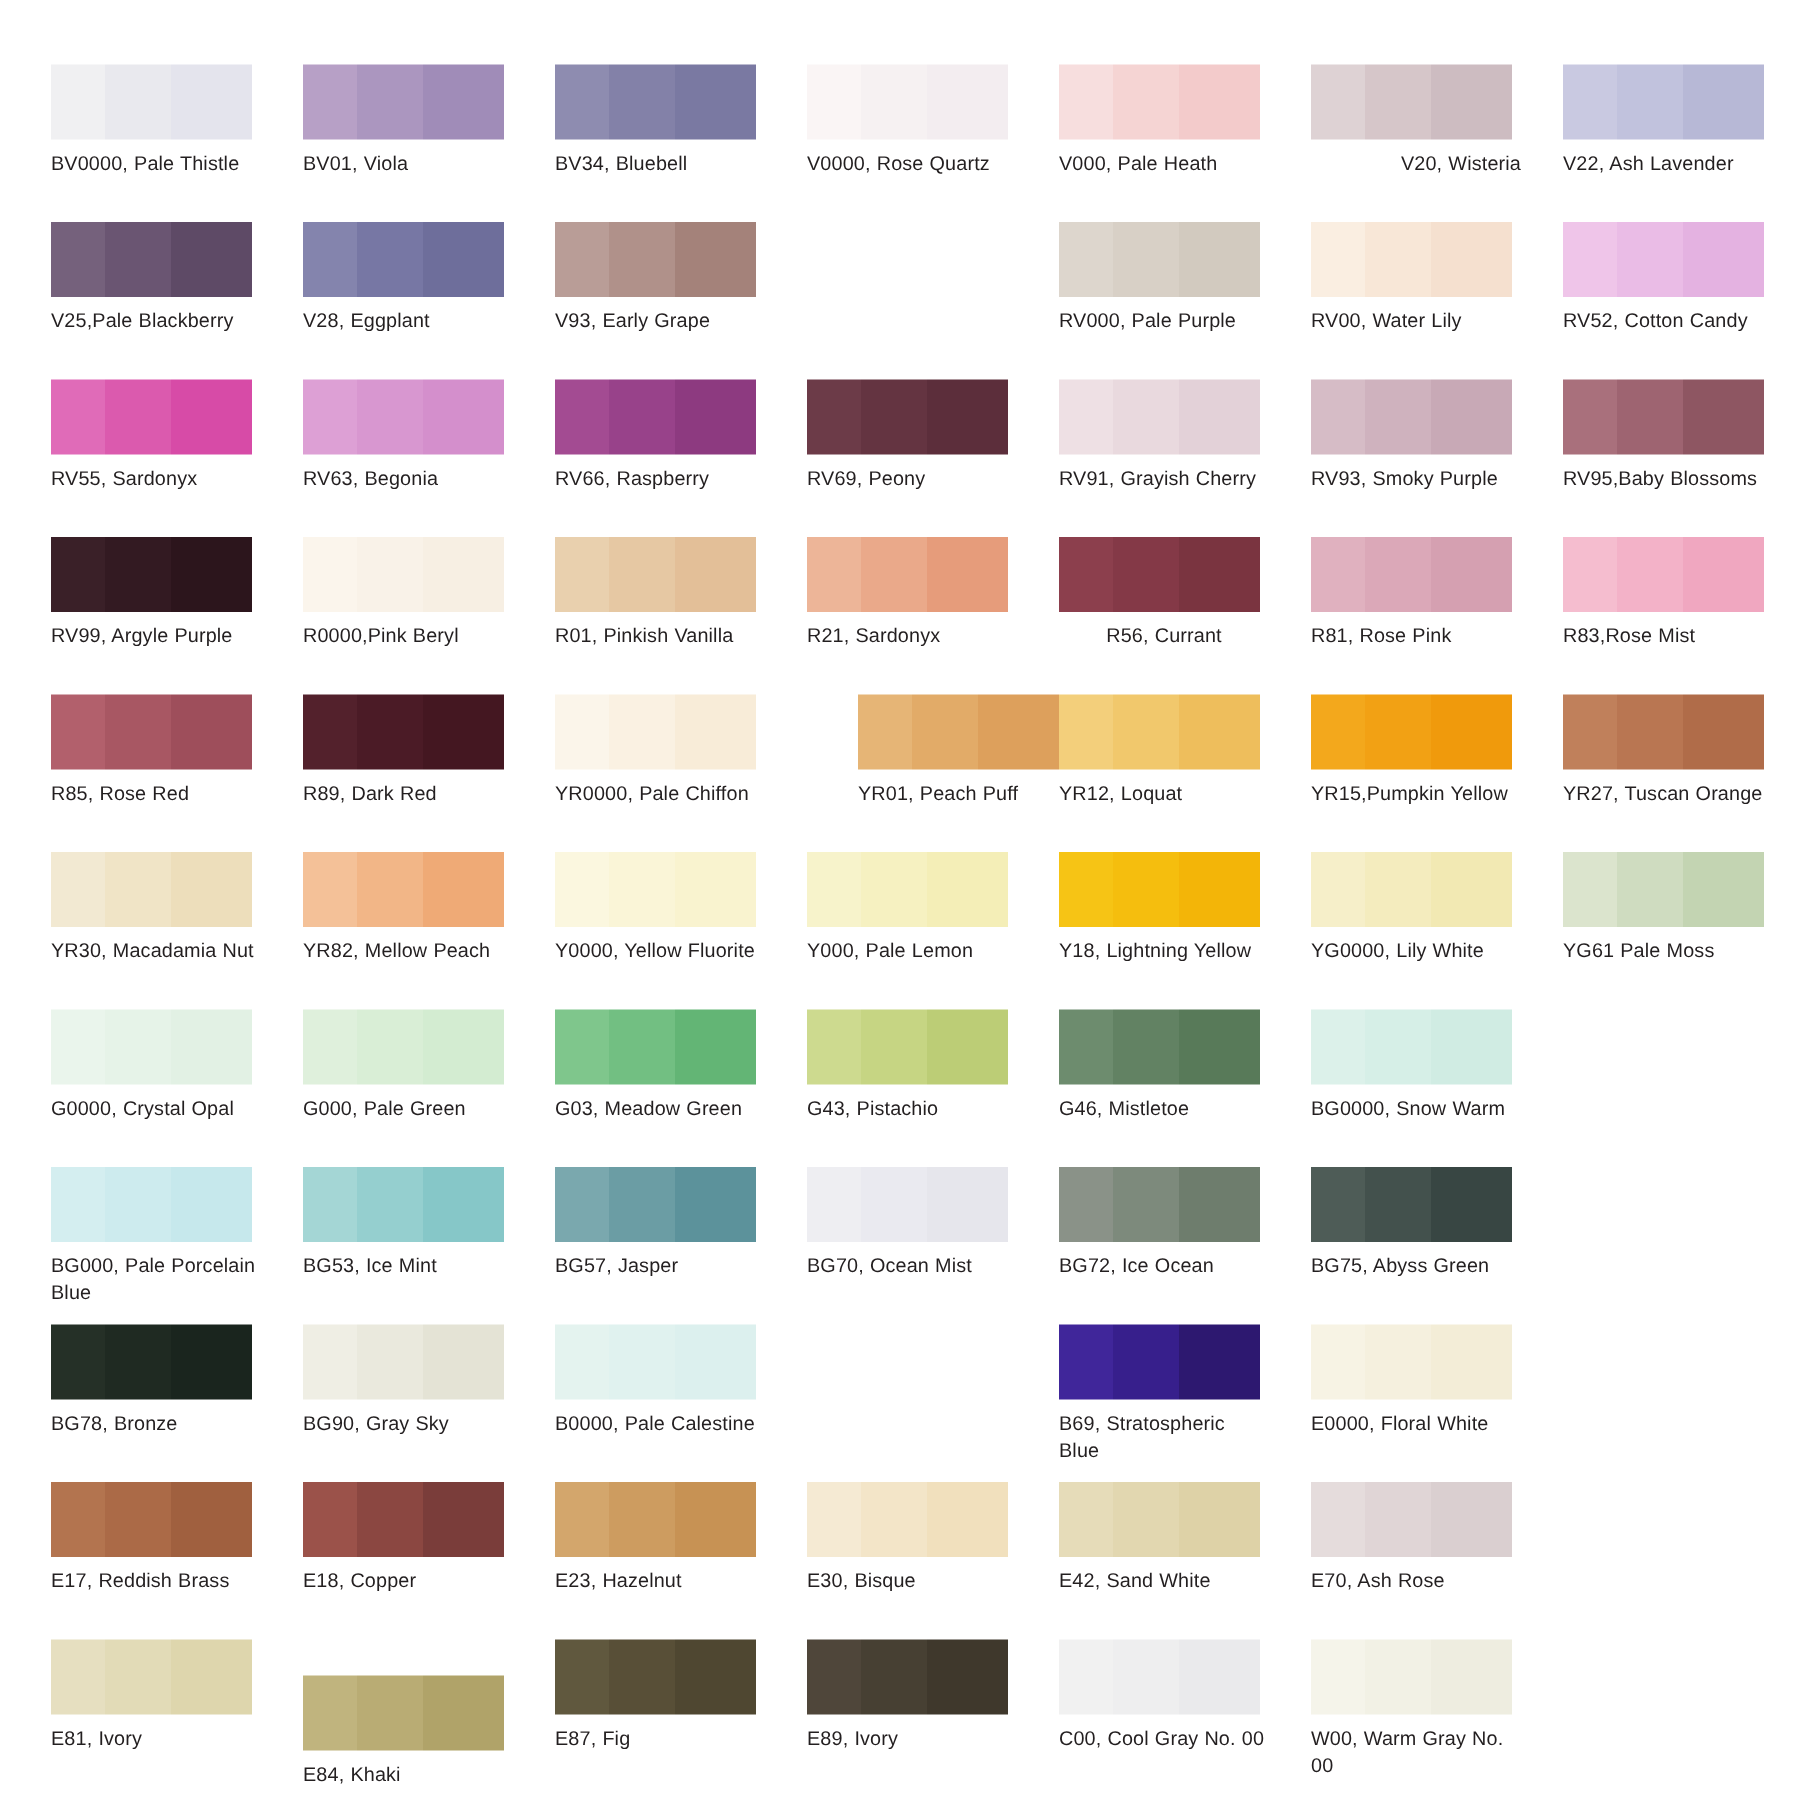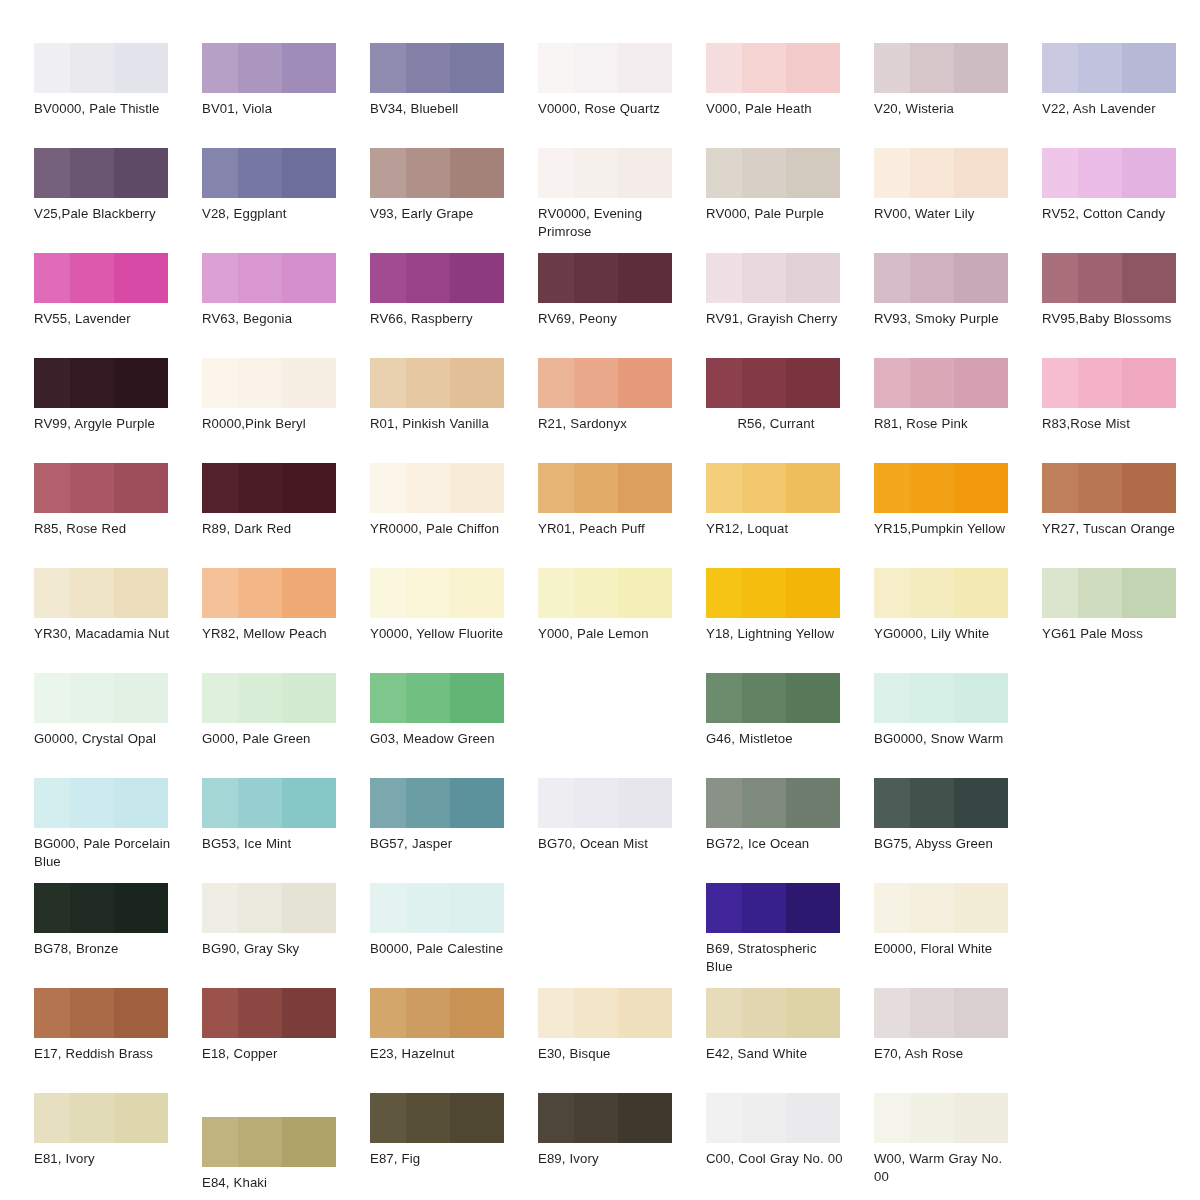--- a/index.html
+++ b/index.html
@@ -91,21 +91,21 @@
         <div class="swatch-label">V0000, Rose Quartz</div>
       </div>
       <div class="swatch-cell" style="grid-area: 1 / 5;">
         <div class="swatch-bar">
           <div class="band b1" style="background: rgb(247, 222, 222);"></div>
           <div class="band b2" style="background: rgb(245, 212, 211);"></div>
           <div class="band b3" style="background: rgb(243, 203, 203);"></div>
         </div>
         <div class="swatch-label">V000, Pale Heath</div>
       </div>
-      <div class="swatch-cell" style="grid-area: 1 / 6;">
+      <div class="swatch-cell" style="grid-area: 1 / 6; text-align: right;">
         <div class="swatch-bar">
           <div class="band b1" style="background: rgb(222, 210, 212);"></div>
           <div class="band b2" style="background: rgb(214, 198, 201);"></div>
           <div class="band b3" style="background: rgb(205, 188, 193);"></div>
         </div>
         <div class="swatch-label">V20, Wisteria</div>
       </div>
       <div class="swatch-cell" style="grid-area: 1 / 7;">
         <div class="swatch-bar">
           <div class="band b1" style="background: rgb(201, 201, 225);"></div>
@@ -131,28 +131,20 @@
         <div class="swatch-label">V28, Eggplant</div>
       </div>
       <div class="swatch-cell" style="grid-area: 2 / 3;">
         <div class="swatch-bar">
           <div class="band b1" style="background: rgb(185, 157, 151);"></div>
           <div class="band b2" style="background: rgb(176, 145, 138);"></div>
           <div class="band b3" style="background: rgb(164, 130, 122);"></div>
         </div>
         <div class="swatch-label">V93, Early Grape</div>
       </div>
-      <div class="swatch-cell" style="grid-area: 2 / 4;">
-        <div class="swatch-bar">
-          <div class="band b1" style="background: rgb(248, 243, 240);"></div>
-          <div class="band b2" style="background: rgb(246, 240, 236);"></div>
-          <div class="band b3" style="background: rgb(244, 236, 233);"></div>
-        </div>
-        <div class="swatch-label">RV0000, Evening Primrose</div>
-      </div>
       <div class="swatch-cell" style="grid-area: 2 / 5;">
         <div class="swatch-bar">
           <div class="band b1" style="background: rgb(221, 214, 205);"></div>
           <div class="band b2" style="background: rgb(216, 208, 198);"></div>
           <div class="band b3" style="background: rgb(210, 202, 191);"></div>
         </div>
         <div class="swatch-label">RV000, Pale Purple</div>
       </div>
       <div class="swatch-cell" style="grid-area: 2 / 6;">
         <div class="swatch-bar">
@@ -169,21 +161,21 @@
           <div class="band b3" style="background: rgb(228, 178, 225);"></div>
         </div>
         <div class="swatch-label">RV52, Cotton Candy</div>
       </div>
       <div class="swatch-cell" style="grid-area: 3 / 1;">
         <div class="swatch-bar">
           <div class="band b1" style="background: rgb(224, 107, 184);"></div>
           <div class="band b2" style="background: rgb(219, 90, 174);"></div>
           <div class="band b3" style="background: rgb(215, 75, 167);"></div>
         </div>
-        <div class="swatch-label">RV55, Lavender</div>
+        <div class="swatch-label">RV55, Sardonyx</div>
       </div>
       <div class="swatch-cell" style="grid-area: 3 / 2;">
         <div class="swatch-bar">
           <div class="band b1" style="background: rgb(221, 160, 213);"></div>
           <div class="band b2" style="background: rgb(216, 151, 208);"></div>
           <div class="band b3" style="background: rgb(212, 143, 204);"></div>
         </div>
         <div class="swatch-label">RV63, Begonia</div>
       </div>
       <div class="swatch-cell" style="grid-area: 3 / 3;">
@@ -299,21 +291,21 @@
         <div class="swatch-label">R89, Dark Red</div>
       </div>
       <div class="swatch-cell" style="grid-area: 5 / 3;">
         <div class="swatch-bar">
           <div class="band b1" style="background: rgb(251, 245, 234);"></div>
           <div class="band b2" style="background: rgb(250, 241, 226);"></div>
           <div class="band b3" style="background: rgb(248, 236, 216);"></div>
         </div>
         <div class="swatch-label">YR0000, Pale Chiffon</div>
       </div>
-      <div class="swatch-cell" style="grid-area: 5 / 4;">
+      <div class="swatch-cell" style="grid-area: 5 / 4; margin-left: 34px;">
         <div class="swatch-bar">
           <div class="band b1" style="background: rgb(230, 181, 118);"></div>
           <div class="band b2" style="background: rgb(226, 171, 104);"></div>
           <div class="band b3" style="background: rgb(221, 160, 92);"></div>
         </div>
         <div class="swatch-label">YR01, Peach Puff</div>
       </div>
       <div class="swatch-cell" style="grid-area: 5 / 5;">
         <div class="swatch-bar">
           <div class="band b1" style="background: rgb(243, 207, 123);"></div>
@@ -410,20 +402,28 @@
         </div>
         <div class="swatch-label">G000, Pale Green</div>
       </div>
       <div class="swatch-cell" style="grid-area: 7 / 3;">
         <div class="swatch-bar">
           <div class="band b1" style="background: rgb(127, 198, 140);"></div>
           <div class="band b2" style="background: rgb(114, 191, 130);"></div>
           <div class="band b3" style="background: rgb(99, 181, 117);"></div>
         </div>
         <div class="swatch-label">G03, Meadow Green</div>
+      </div>
+      <div class="swatch-cell" style="grid-area: 7 / 4;">
+        <div class="swatch-bar">
+          <div class="band b1" style="background: rgb(205, 218, 143);"></div>
+          <div class="band b2" style="background: rgb(198, 213, 131);"></div>
+          <div class="band b3" style="background: rgb(188, 205, 118);"></div>
+        </div>
+        <div class="swatch-label">G43, Pistachio</div>
       </div>
       <div class="swatch-cell" style="grid-area: 7 / 5;">
         <div class="swatch-bar">
           <div class="band b1" style="background: rgb(109, 140, 110);"></div>
           <div class="band b2" style="background: rgb(98, 130, 99);"></div>
           <div class="band b3" style="background: rgb(88, 122, 89);"></div>
         </div>
         <div class="swatch-label">G46, Mistletoe</div>
       </div>
       <div class="swatch-cell" style="grid-area: 7 / 6;">

